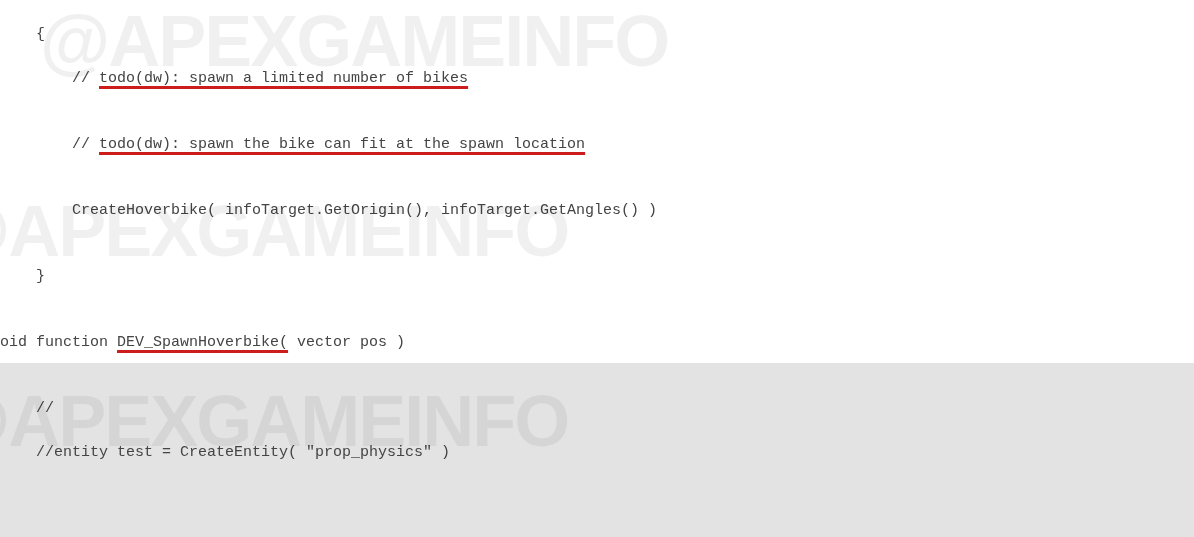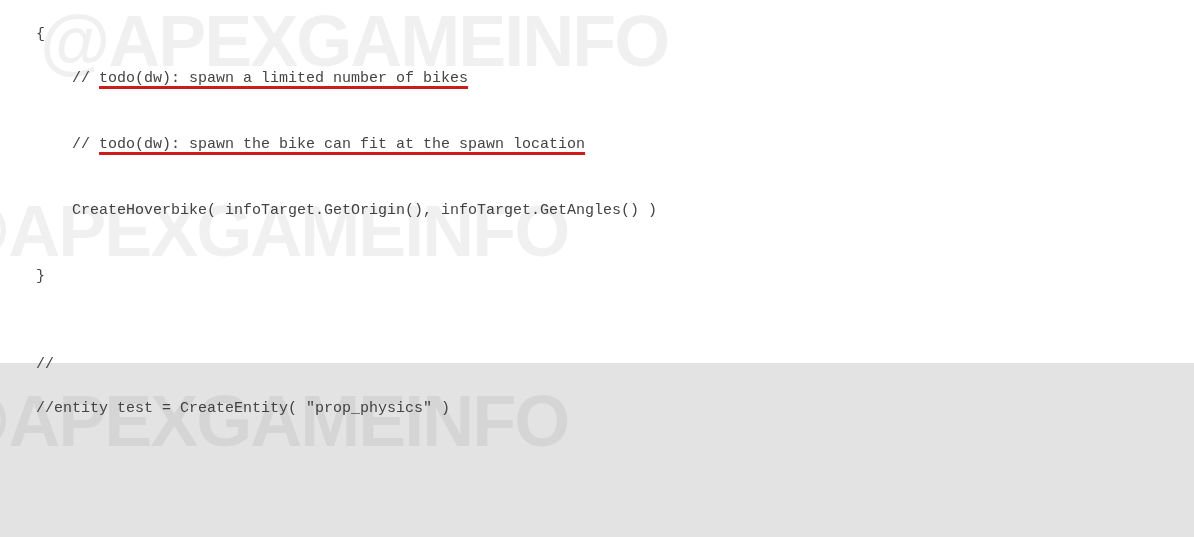--- a/index.html
+++ b/index.html
@@ -63,20 +63,21 @@
 <div class="code">
 <span class="line">    {</span>
 <span class="line"><span>        // </span><span class="underline-red">todo(dw): spawn a limited number of bikes</span></span>
 <span class="line"></span>
 <span class="line"><span>        // </span><span class="underline-red">todo(dw): spawn the bike can fit at the spawn location</span></span>
 <span class="line"></span>
 <span class="line">        CreateHoverbike( infoTarget.GetOrigin(), infoTarget.GetAngles() )</span>
 <span class="line"></span>
 <span class="line">    }</span>
 <span class="line"></span>
+<span class="line"><span>oid function </span><span class="underline-red">DEV_SpawnHoverbike(</span><span> vector pos )</span></span>
 <span class="line"></span>
 <span class="line">    //</span>
 <span class="line">    //entity test = CreateEntity( "prop_physics" )</span>
 
 
 
 
 
 
 

